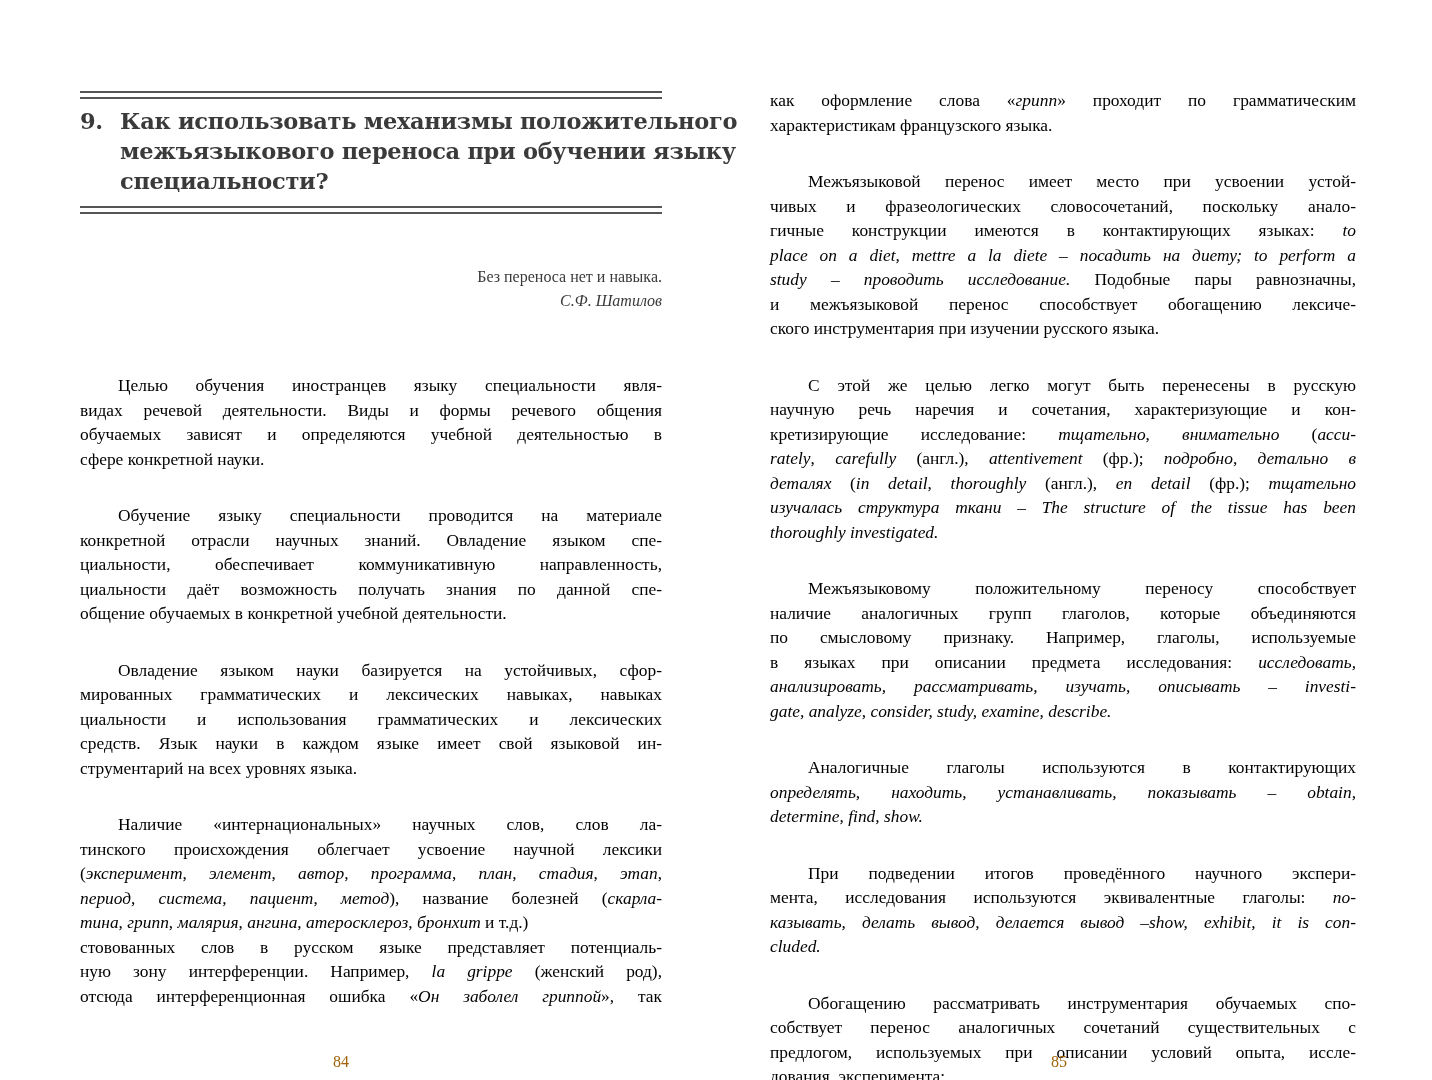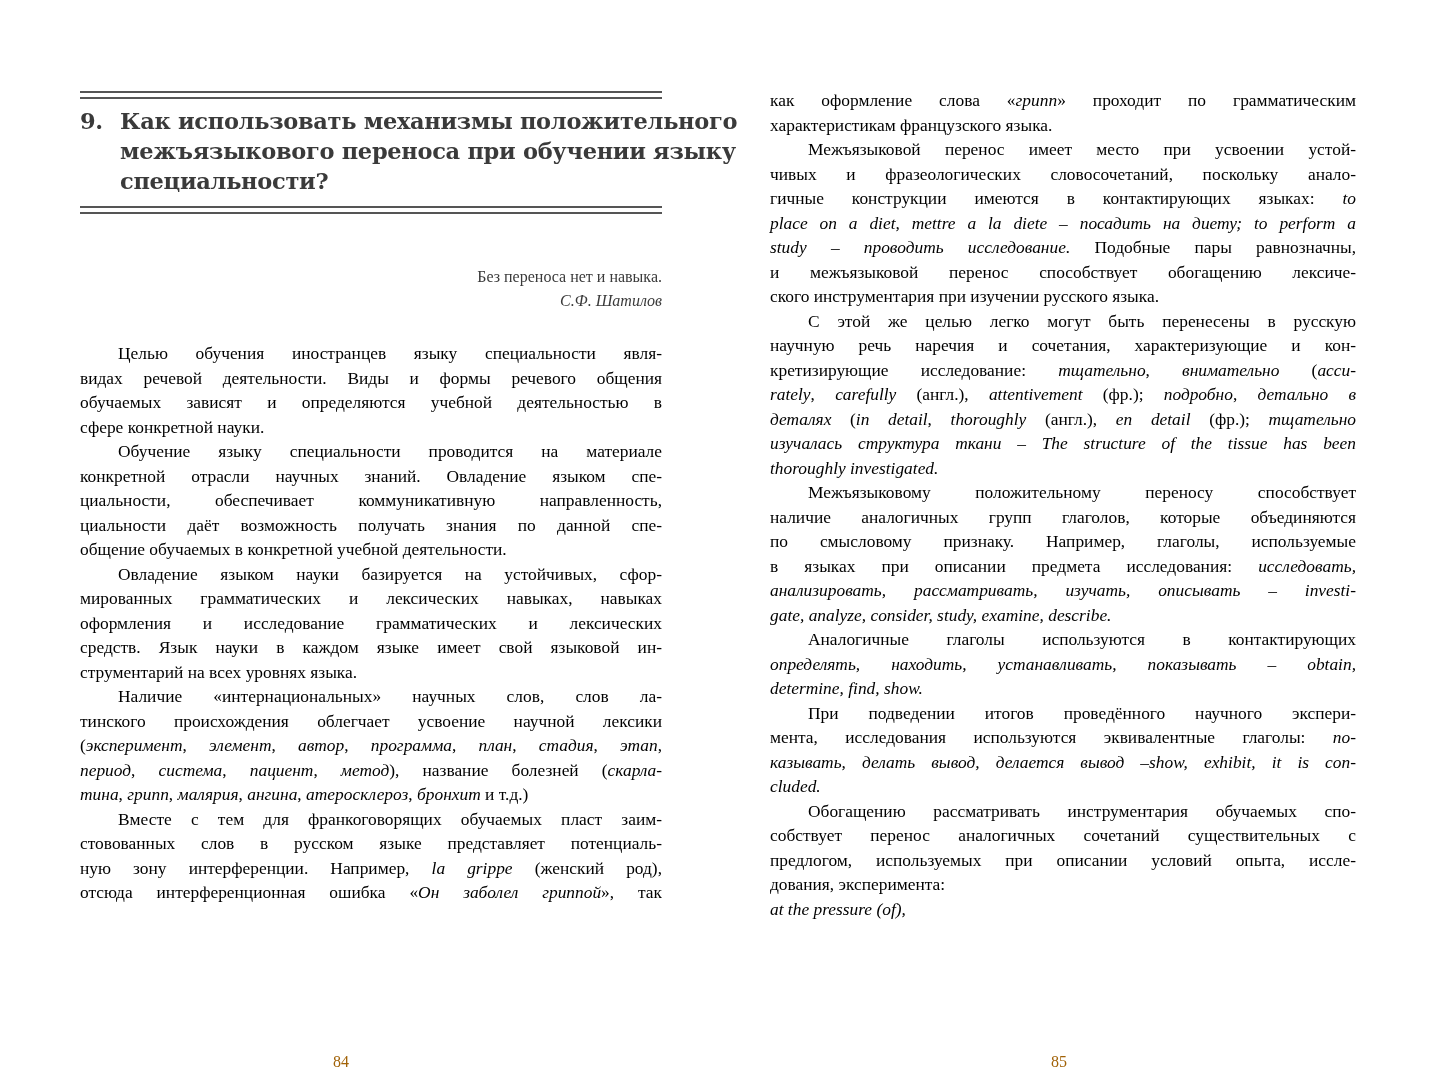--- a/index.html
+++ b/index.html
@@ -21,21 +21,21 @@
   .epigraph {
     position: absolute; left: 80px; width: 582px; top: 265px; text-align: right;
     font-size: 16px; line-height: 24px; color: #3a3a3a;
   }
   .epigraph .author { font-style: italic; }
   .body-text { position: absolute; font-size: 17.4px; line-height: 24.5px; color: #000000; }
   .page-left .body-text { left: 80px; width: 582px; top: 341px; }
   .page-right .body-text { left: 54px; width: 586px; top: 88px; }
   .ln { display: block; height: 24.5px; white-space: nowrap; text-align: justify; text-align-last: justify; }
   .ln.last { text-align-last: left; }
-  .ln.indent { padding-left: 38px; }
+  .ln.indent { padding-left: 38px; margin-top: 32px; }
   .ln i { font-style: italic; }
   .page-number { position: absolute; top: 1053px; font-size: 16px; color: #a16207; }
   .page-left .page-number { left: 333px; }
   .page-right .page-number { left: 335px; }
 </style>
 </head>
 <body>
 
 <div class="page page-left">
   <div class="rule" style="top:91px"></div>
@@ -61,29 +61,28 @@
       <span class="ln"><span>видах речевой деятельности. Виды и формы речевого общения</span></span>
       <span class="ln"><span>обучаемых зависят и определяются учебной деятельностью в</span></span>
       <span class="ln last"><span>сфере конкретной науки.</span></span>
       <span class="ln indent"><span>Обучение языку специальности проводится на материале</span></span>
       <span class="ln"><span>конкретной отрасли научных знаний. Овладение языком спе-</span></span>
       <span class="ln"><span>циальности, обеспечивает коммуникативную направленность,</span></span>
       <span class="ln"><span>циальности даёт возможность получать знания по данной спе-</span></span>
       <span class="ln last"><span>общение обучаемых в конкретной учебной деятельности.</span></span>
       <span class="ln indent"><span>Овладение языком науки базируется на устойчивых, сфор-</span></span>
       <span class="ln"><span>мированных грамматических и лексических навыках, навыках</span></span>
-      <span class="ln"><span>оформления и исследование грамматических и лексических</span></span>
+      <span class="ln"><span>циальности и использования грамматических и лексических</span></span>
       <span class="ln"><span>средств. Язык науки в каждом языке имеет свой языковой ин-</span></span>
       <span class="ln last"><span>струментарий на всех уровнях языка.</span></span>
       <span class="ln indent"><span>Наличие «интернациональных» научных слов, слов ла-</span></span>
       <span class="ln"><span>тинского происхождения облегчает усвоение научной лексики</span></span>
       <span class="ln"><span>(</span><i>эксперимент</i><span>, </span><i>элемент</i><span>, </span><i>автор</i><span>, </span><i>программа</i><span>, </span><i>план</i><span>, </span><i>стадия</i><span>, </span><i>этап</i><span>,</span></span>
       <span class="ln"><i>период</i><span>, </span><i>система</i><span>, </span><i>пациент</i><span>, </span><i>метод</i><span>), название болезней (</span><i>скарла-</i></span>
       <span class="ln last"><i>тина</i><span>, </span><i>грипп</i><span>, </span><i>малярия</i><span>, </span><i>ангина</i><span>, </span><i>атеросклероз</i><span>, </span><i>бронхит</i><span> и т.д.)</span></span>
-      <span class="ln indent"><span>Вместе с тем для франкоговорящих обучаемых пласт заим-</span></span>
       <span class="ln"><span>стовованных слов в русском языке представляет потенциаль-</span></span>
       <span class="ln"><span>ную зону интерференции. Например, </span><i>la gripре</i><span> (женский род),</span></span>
       <span class="ln"><span>отсюда интерференционная ошибка «</span><i>Он заболел гриппой</i><span>», так</span></span>
     </div>
 
   <div class="page-number">84</div>
 </div>
 
 <div class="page page-right">
   <div class="body-text">

